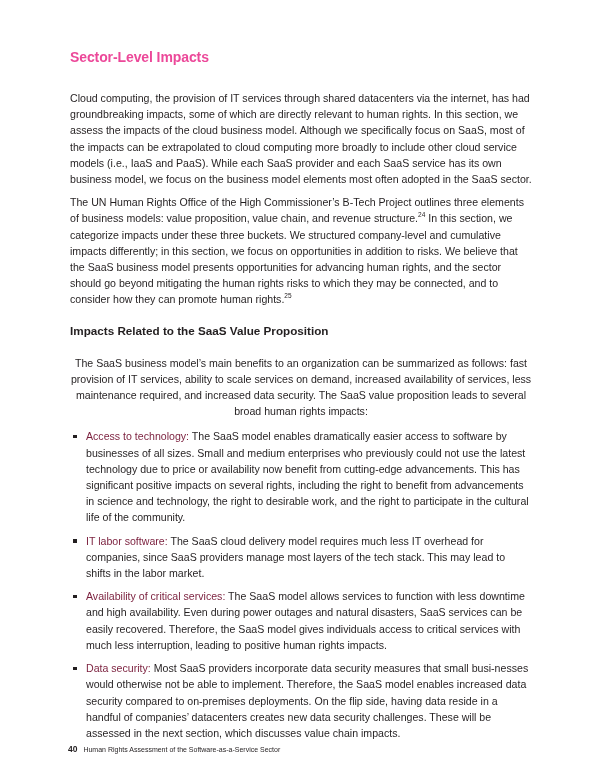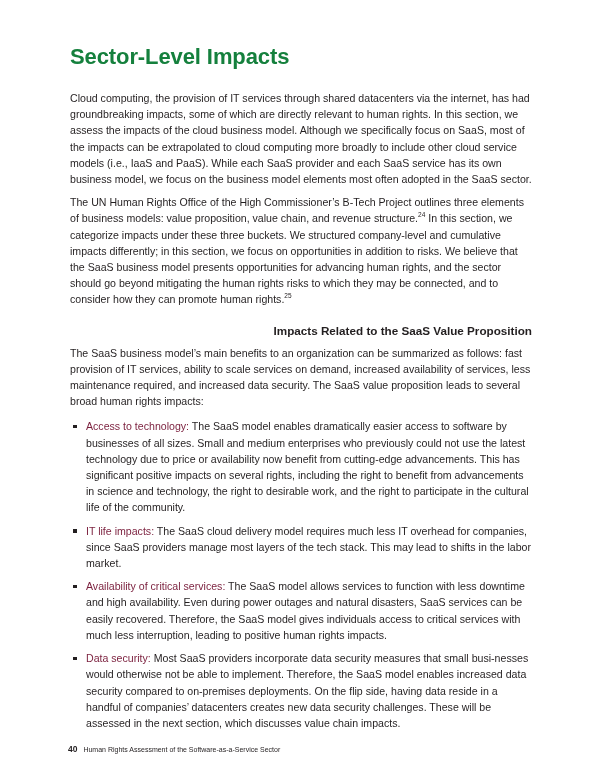--- a/index.html
+++ b/index.html
@@ -1,25 +1,25 @@
 <!DOCTYPE html>
 <html><head>
   <meta charset="utf-8">
   <style>
     html, body { margin: 0; padding: 0; background: #ffffff; }
     body { width: 600px; height: 776px; position: relative; overflow: hidden;
       font-family: "Liberation Sans", "DejaVu Sans", sans-serif; color: #231f20; }
     .page { position: absolute; left: 70px; top: 44px; width: 462px; }
-    h1 { margin: 0; font-size: 22px; font-weight: bold; color: #15803d;
+    h1 { margin: 0; font-size: 14px; font-weight: bold; color: #ec4899;
       letter-spacing: -0.1px; line-height: 26px; }
     p { margin: 0; font-size: 10.6px; line-height: 16.2px; }
     .p1 { margin-top: 20px; }
     .p2 { margin-top: 7px; }
-    h2 { margin: 15px 0 0 0; font-size: 11.7px; font-weight: bold; line-height: 16px; color: #231f20; text-align: right; }
-    .p3 { margin-top: 6px; }
+    h2 { margin: 15px 0 0 0; font-size: 11.7px; font-weight: bold; line-height: 16px; color: #231f20; }
+    .p3 { margin-top: 16px; text-align: center; }
     ul { list-style: none; margin: 9px 0 0 0; padding: 0; }
     li { position: relative; padding-left: 16px; font-size: 10.6px; line-height: 16.2px; margin-bottom: 7px; }
     li::before { content: ""; position: absolute; left: 3px; top: 6.5px; width: 3.5px; height: 3.5px; background: #231f20; }
     .term { color: #7a1e3c; font-weight: normal; }
     sup { font-size: 6.5px; line-height: 0; vertical-align: super; }
     .footer { position: absolute; left: 68px; top: 744px; font-size: 7px; color: #231f20; white-space: nowrap; }
     .footer .num { font-size: 8.5px; font-weight: bold; margin-right: 4px; }
   </style>
 </head>
 <body>
@@ -30,21 +30,21 @@
   <p class="p1">Cloud computing, the provision of IT services through shared datacenters via the internet, has had groundbreaking impacts, some of which are directly relevant to human rights. In this section, we assess the impacts of the cloud business model. Although we specifically focus on SaaS, most of the impacts can be extrapolated to cloud computing more broadly to include other cloud service models (i.e., IaaS and PaaS). While each SaaS provider and each SaaS service has its own business model, we focus on the business model elements most often adopted in the SaaS sector.</p>
 
   <p class="p2"><span>The UN Human Rights Office of the High Commissioner’s B-Tech Project outlines three elements of business models: value proposition, value chain, and revenue structure.</span><sup>24</sup><span> In this section, we categorize impacts under these three buckets. We structured company-level and cumulative impacts differently; in this section, we focus on opportunities in addition to risks. We believe that the SaaS business model presents opportunities for advancing human rights, and the sector should go beyond mitigating the human rights risks to which they may be connected, and to consider how they can promote human rights.</span><sup>25</sup></p>
 
   <h2>Impacts Related to the SaaS Value Proposition</h2>
 
   <p class="p3">The SaaS business model’s main benefits to an organization can be summarized as follows: fast provision of IT services, ability to scale services on demand, increased availability of services, less maintenance required, and increased data security. The SaaS value proposition leads to several broad human rights impacts:</p>
 
   <ul>
     <li><span class="term">Access to technology:</span><span> The SaaS model enables dramatically easier access to software by businesses of all sizes. Small and medium enterprises who previously could not use the latest technology due to price or availability now benefit from cutting-edge advancements. This has significant positive impacts on several rights, including the right to benefit from advancements in science and technology, the right to desirable work, and the right to participate in the cultural life of the community.</span></li>
-    <li><span class="term">IT life impacts:</span><span> The SaaS cloud delivery model requires much less IT overhead for companies, since SaaS providers manage most layers of the tech stack. This may lead to shifts in the labor market.</span></li>
+    <li><span class="term">IT labor software:</span><span> The SaaS cloud delivery model requires much less IT overhead for companies, since SaaS providers manage most layers of the tech stack. This may lead to shifts in the labor market.</span></li>
     <li><span class="term">Availability of critical services:</span><span> The SaaS model allows services to function with less downtime and high availability. Even during power outages and natural disasters, SaaS services can be easily recovered. Therefore, the SaaS model gives individuals access to critical services with much less interruption, leading to positive human rights impacts.</span></li>
     <li><span class="term">Data security:</span><span> Most SaaS providers incorporate data security measures that small busi-nesses would otherwise not be able to implement. Therefore, the SaaS model enables increased data security compared to on-premises deployments. On the flip side, having data reside in a handful of companies’ datacenters creates new data security challenges. These will be assessed in the next section, which discusses value chain impacts.</span></li>
   </ul>
 </div>
 
 <div class="footer">
   <span class="num">40</span>
   <span>Human Rights Assessment of the Software-as-a-Service Sector</span>
 </div>
 

